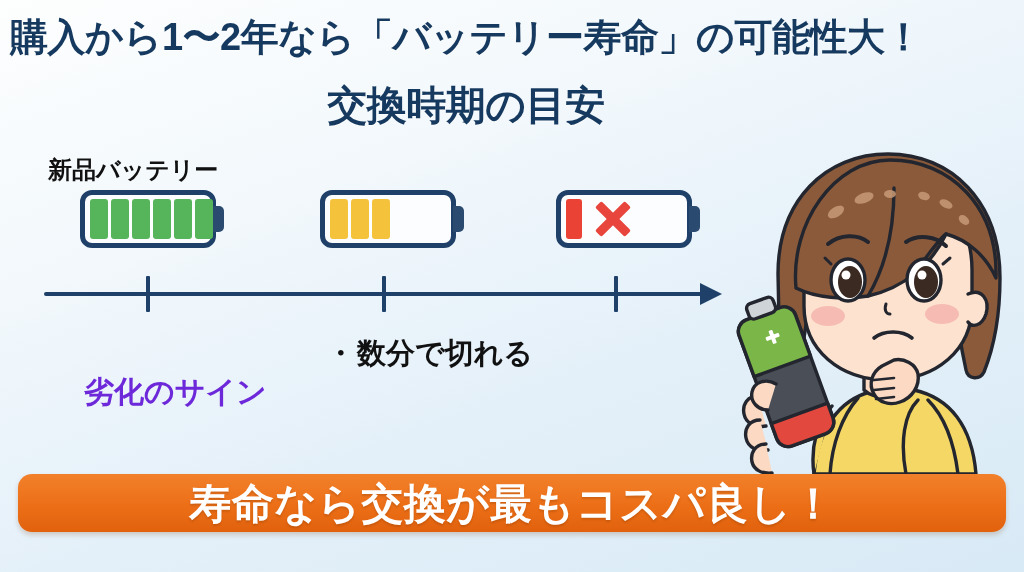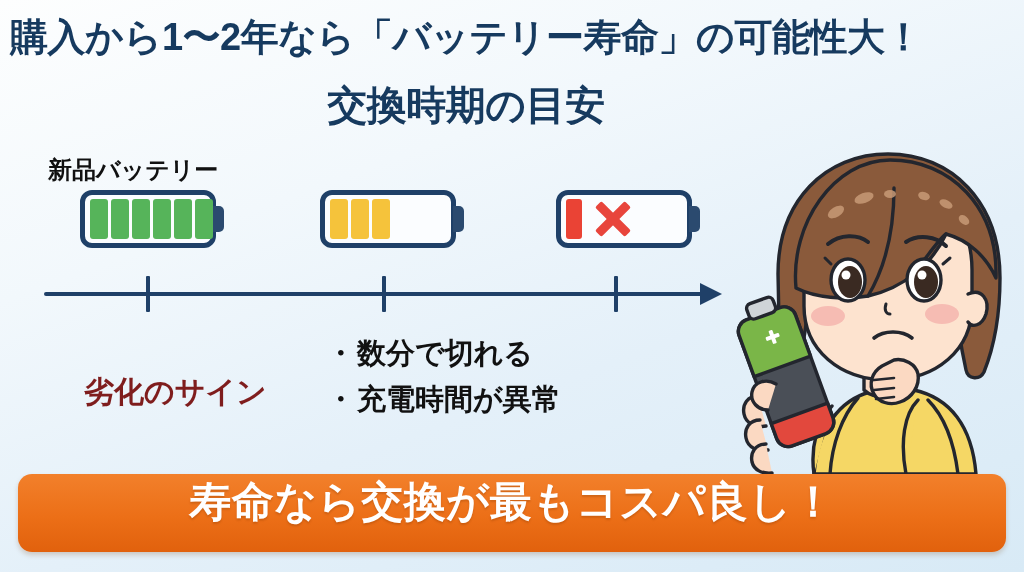--- a/index.html
+++ b/index.html
@@ -64,36 +64,36 @@
   .axis-head{
     position:absolute;left:700px;top:143px;
     width:0;height:0;border-left:22px solid #1f4068;
     border-top:11px solid transparent;border-bottom:11px solid transparent;
   }
   .tick{position:absolute;top:136px;width:4px;height:36px;background:#1f4068;border-radius:1px;}
 
   
   .signs-heading{
     position:absolute;left:84px;top:372px;
-    font-size:30px;font-weight:bold;color:#7f1d1d;white-space:nowrap;
+    font-size:30px;font-weight:bold;color:#6d28d9;white-space:nowrap;
   }
   .signs-list{position:absolute;left:326px;top:330px;}
   .sign-item{
     font-size:29px;font-weight:bold;color:#111;
     line-height:46px;white-space:nowrap;
   }
   .sign-dot{margin-right:2px;}
 
   
   .banner{
-    position:absolute;left:18px;top:474px;width:988px;height:78px;
+    position:absolute;left:18px;top:474px;width:988px;height:58px;
     border-radius:14px;
     background:linear-gradient(180deg,#f2802b 0%,#ec6f17 55%,#e1610d 100%);
     box-shadow:0 3px 5px rgba(120,60,10,.22);
-    display:flex;align-items:flex-start;justify-content:center;
+    display:flex;align-items:flex-end;justify-content:center;
   }
   .banner-text{
     color:#ffffff;font-size:42px;font-weight:bold;letter-spacing:0.5px;
     white-space:nowrap;text-shadow:0 2px 2px rgba(140,60,0,.30);
   }
 
   
   .illustration{position:absolute;left:718px;top:128px;width:306px;height:346px;}
   .illustration svg{display:block;}
 </style>
@@ -138,23 +138,20 @@
     <div class="tick" style="left:146px;"></div>
     <div class="tick" style="left:382px;"></div>
     <div class="tick" style="left:614px;"></div>
   </div>
 
   <div class="signs-heading">劣化のサイン</div>
 
   <div class="signs-list">
     <div class="sign-item">
       <span class="sign-dot">・</span><span>数分で切れる</span>
-    </div>
-    <div class="sign-item">
-      <span class="sign-dot">・</span><span>充電時間が異常</span>
     </div>
   </div>
 
   <div class="illustration">
     <svg width="306" height="346" viewBox="0 0 306 346" xmlns="http://www.w3.org/2000/svg">
       <g stroke="#23262e" stroke-width="3.4" stroke-linecap="round" stroke-linejoin="round" fill="none">
 
         <path d="M96 346 C100 300 122 272 152 264 L196 262 C232 270 254 298 258 346 Z" fill="#f5d765"></path>
 
         <path d="M146 228 L146 262 C156 272 186 272 196 262 L196 226 Z" fill="#fbd9c2"></path>

